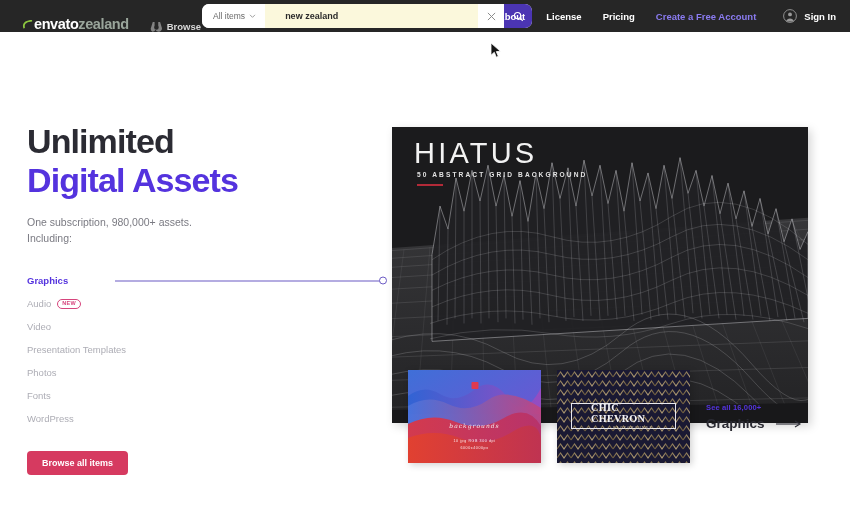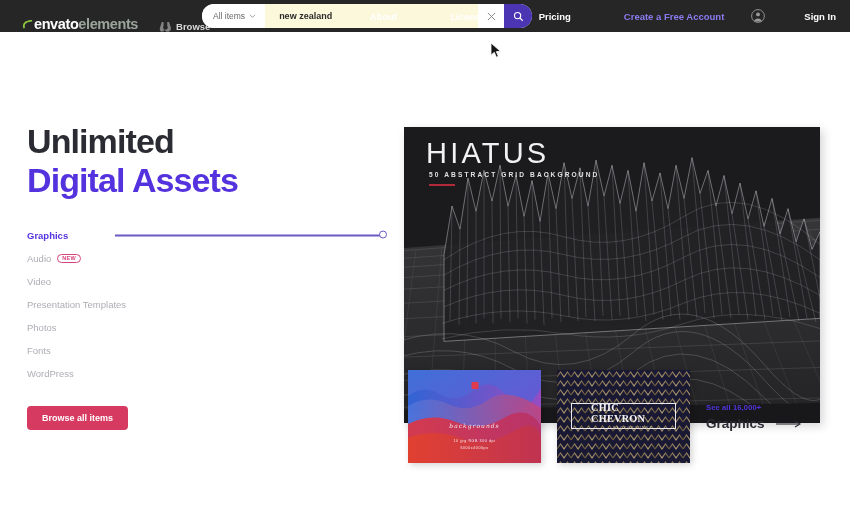--- a/index.html
+++ b/index.html
@@ -32,55 +32,55 @@
     margin-left: 20px;
     color: #d9d9d9; font-size: 9.5px; font-weight: bold;
   }
   .binoc-icon { width: 13px; height: 11px; margin-right: 5px; display:block; opacity:.55; }
 
   
   .searchwrap {
     position: absolute; left: 202px; top: 4px;
     width: 330px; height: 24px;
     display: flex; align-items: stretch;
-    border-radius: 12px; overflow: hidden;
+    border-radius: 7px; overflow: hidden;
     background: #fff;
   }
   .allitems {
     display: flex; align-items: center; gap: 4px;
     padding: 0 9px 0 11px;
     background: #fff;
     color: #6a6a6a; font-size: 8.5px;
     white-space: nowrap;
   }
   .chev { display:block; width:7px; height:5px; }
   .searchfield {
     flex: 1; display: flex; align-items: center;
     background: #fbf8dc;
-    padding-left: 14px;
+    padding-left: 20px;
   }
   .searchfield .val {
     font-size: 9px; font-weight: bold; color: #2b2b2b;
   }
   .clearbtn {
     width: 26px; background: #fff;
     display: flex; align-items: center; justify-content: center;
   }
   .x-icon { width: 9px; height: 9px; display:block; }
   .searchbtn {
     width: 28px; background: #4b35b3;
     display: flex; align-items: center; justify-content: center;
   }
   .mag-icon { width: 11px; height: 11px; display:block; }
 
   .navlinks {
     position: absolute; right: 14px; top: 0; height: 32px;
     display: flex; align-items: center; gap: 21px;
   }
-  .navlinks a { color: #ffffff; font-size: 9.5px; font-weight: bold; text-decoration: none; margin-left: 32px; }
+  .navlinks a { color: #ffffff; font-size: 9.5px; font-weight: bold; text-decoration: none; }
   .navlinks a.accent { color: #8a7bf0; }
   .signin-group { display: flex; align-items: center; gap: 7px; margin-left: 6px; }
   .avatar-icon { width: 14px; height: 14px; display:block; }
 
   
   .hero-left { position: absolute; left: 27px; top: 122px; width: 345px; }
   .h1 {
     font-size: 34px; font-weight: bold; line-height: 1.16;
     letter-spacing: -0.9px;
   }
@@ -128,21 +128,21 @@
     margin-top: 21px;
     display: inline-flex; align-items: center; justify-content: center;
     height: 24px; padding: 12px 15px;
     background: #d63a60; color: #fff;
     font-size: 9px; font-weight: bold;
     border: none; border-radius: 4px;
   }
 
   
   .hero-main {
-    position: absolute; left: 404px; top: 127px;
+    position: absolute; left: 392px; top: 127px;
     width: 416px; height: 296px;
     background: #000000;
     box-shadow: 3px 3px 9px rgba(0,0,0,.17);
     overflow: hidden;
   }
   .hero-main svg { position:absolute; inset:0; width:100%; height:100%; display:block; }
   .hiatus-title {
     position: absolute; left: 22px; top: 10px;
     color: #f2f2f2;
     font-size: 29px; font-weight: normal;
@@ -228,21 +228,21 @@
 
 <div class="topbar">
 
   <div class="logo">
     <span>
       <svg class="leaf-icon" viewBox="0 0 12 12">
         <path d="M11 1C5 1 1 3.5 1 7.5c0 1.3.4 2.4 1 3.2L3.3 9.4C3.1 8.9 3 8.3 3 7.6 3 4.8 6 2.8 11 2.6z" fill="#8cc63f"></path>
       </svg>
     </span>
     <span class="logo-envato">envato</span>
-    <span class="logo-elements">elements</span>
+    <span class="logo-elements">zealand</span>
   </div>
 
   <div class="browse-link">
     <span>
       <svg class="binoc-icon" viewBox="0 0 14 12">
         <path d="M4 1h2v4.2c-.3.5-.5 1.1-.5 1.8a2.5 2.5 0 1 0 5 0c0-.7-.2-1.3-.5-1.8V1h2l2 6.5a3.8 3.8 0 0 1-3.6 4.3 3.7 3.7 0 0 1-3.4-2.3 3.7 3.7 0 0 1-3.4 2.3A3.8 3.8 0 0 1 2 7.5z" fill="#cfcfcf"></path>
       </svg>
     </span>
     <span>Browse</span>
   </div>
@@ -292,20 +292,22 @@
       <a href="#">Sign In</a>
     </div>
   </div>
 </div>
 
 <div class="hero-left">
   <div class="h1">
     <span class="l1">Unlimited</span>
     <span class="l2">Digital Assets</span>
   </div>
+  <div class="sub" style="white-space:pre-line">One subscription, 980,000+ assets.
+Including:</div>
 
   <div class="catlist">
     <div class="catrow active">
       <span>Graphics</span>
       <div class="slider">
         <div class="track"></div>
         <div class="knob"></div>
       </div>
     </div>
     <div class="catrow">

